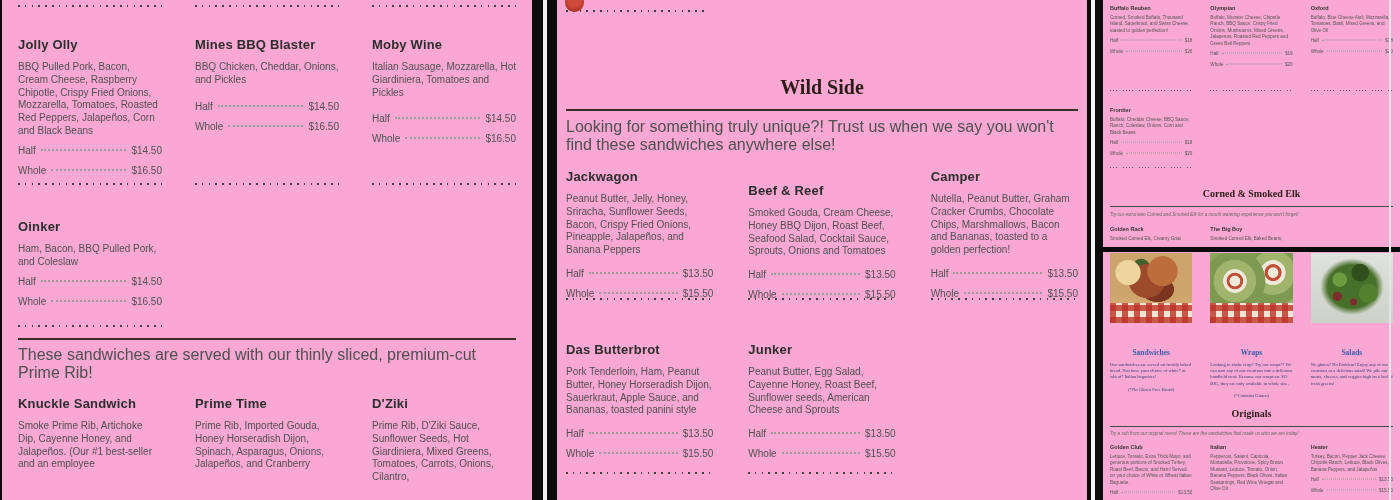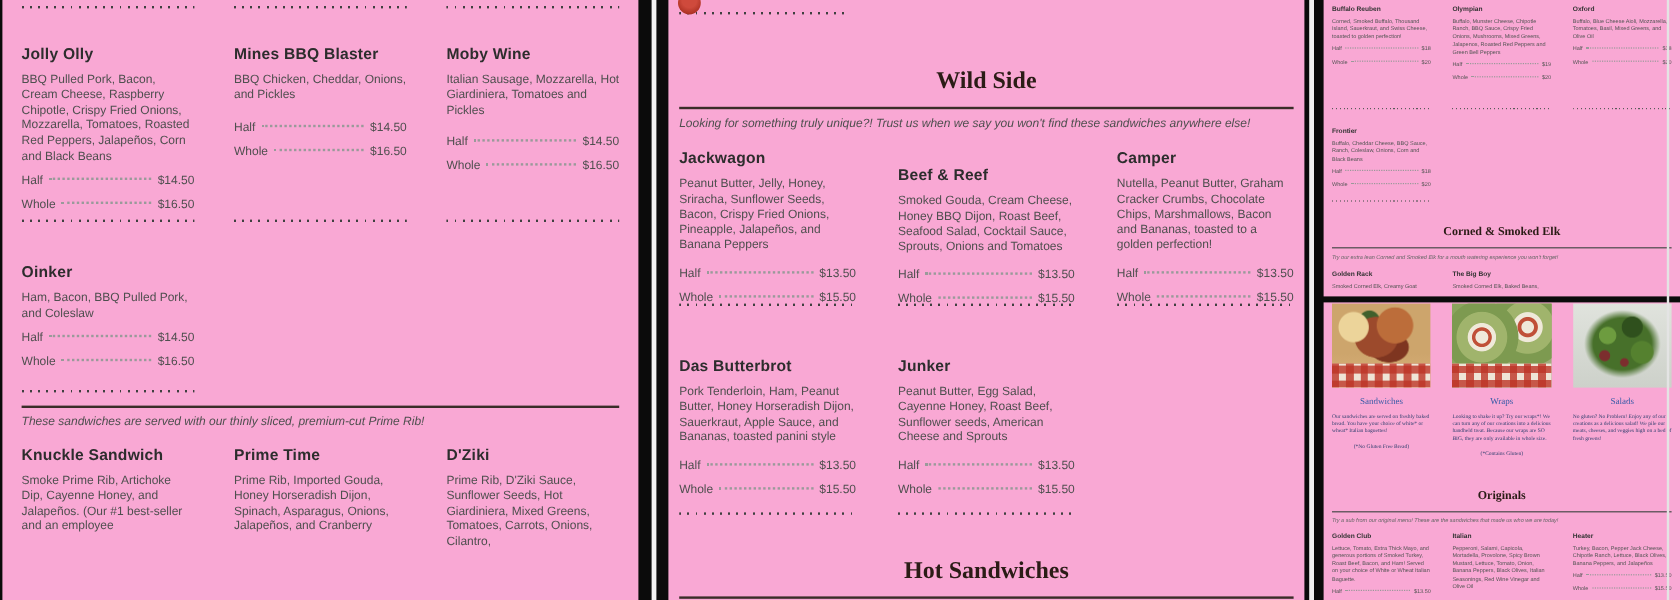--- a/index.html
+++ b/index.html
@@ -33,39 +33,39 @@
 
   
   .iname{font-size:13px;font-weight:bold;color:#2d2d2d;letter-spacing:.2px;}
   .idesc{font-size:10px;color:#4f4f4f;line-height:12.8px;margin-top:9px;}
   .pr{display:flex;align-items:baseline;font-size:10px;color:#4f4f4f;height:13px;margin-top:7px;}
   .pr .lead{flex:1;border-bottom:2px dotted #9a9a9a;margin:0 5px;transform:translateY(-3px);}
 
   
   .shead{font-family:"Liberation Serif", serif;font-weight:bold;font-size:20px;line-height:23px;color:#2b1c16;text-align:center;}
   .rule{height:2px;background:#3a2d28;}
-  .tagline{font-size:10px;font-style:italic;color:#4f4f4f;}
+  .tagline{font-size:16px;color:#4f4f4f;}
 
   
   .tname{font-size:5.5px;font-weight:bold;color:#333;}
   .tdesc{font-size:4.6px;color:#555;line-height:6.4px;margin-top:4px;}
   .tpr{display:flex;align-items:baseline;font-size:4.6px;color:#555;height:7px;margin-top:4px;}
   .tpr .lead{flex:1;border-bottom:1px dotted #999;margin:0 3px;transform:translateY(-1.5px);}
   .shead-t{font-family:"Liberation Serif", serif;font-weight:bold;font-size:10px;line-height:12px;color:#2b1c16;text-align:center;}
   .rule-t{height:1px;background:#4a4a4a;}
   .tagline-t{font-size:4.6px;font-style:italic;color:#666;}
 
   
   .logo{position:absolute;left:8px;top:-7px;width:19px;height:19px;border-radius:50%;z-index:3;
     background:radial-gradient(circle at 50% 38%, #cf4a3c 0 40%, #b23527 70%, #7e1d14 100%);}
 
   
   .card{flex:1;min-width:0;}
   .cimg{height:70px;margin-top:1px;position:relative;overflow:hidden;}
-  .ctitle{font-family:"Liberation Serif", serif;font-weight:normal;font-size:7.5px;color:#3a5ca8;text-align:center;margin-top:7px;}
+  .ctitle{font-family:"Liberation Serif", serif;font-weight:bold;font-size:7.5px;color:#3a5ca8;text-align:center;margin-top:25px;}
   .ctext{font-family:"Liberation Serif", serif;font-size:4.6px;line-height:6.2px;color:#2e3f6e;margin-top:5px;}
   .cfoot{font-family:"Liberation Serif", serif;font-size:4.6px;color:#2e3f6e;text-align:center;margin-top:6px;}
 
   .img-sandwich{
     background:
       radial-gradient(circle at 22% 28%, #ecd49a 0 15%, rgba(0,0,0,0) 16%),
       radial-gradient(ellipse at 64% 26%, #bc6d3a 0 20%, rgba(0,0,0,0) 21%),
       radial-gradient(ellipse at 45% 40%, #9c4a2c 0 28%, rgba(0,0,0,0) 29%),
       radial-gradient(ellipse at 58% 52%, #7e3520 0 24%, rgba(0,0,0,0) 25%),
       radial-gradient(ellipse at 38% 22%, #41602c 0 12%, rgba(0,0,0,0) 13%),
@@ -195,21 +195,21 @@
       <div class="idesc">Prime Rib, D'Ziki Sauce, Sunflower Seeds, Hot Giardiniera, Mixed Greens, Tomatoes, Carrots, Onions, Cilantro,</div>
     </div>
   </div>
 </div>
 
 <div id="pageB" class="page">
   <div class="logo"></div>
   <div class="dots" style="margin-top:10px;width:142px"></div>
 
   <div>
-    <div class="shead" style="margin-top:44px">Wild Side</div>
+    <div class="shead" style="margin-top:64px">Wild Side</div>
     <div class="rule" style="margin-top:10px"></div>
     <div class="tagline" style="margin-top:7px">Looking for something truly unique?! Trust us when we say you won't find these sandwiches anywhere else!</div>
   </div>
 
   <div class="cols hB1" style="margin-top:5px">
     <div class="col">
       <div class="iname" style="margin-top:10px">Jackwagon</div>
       <div class="idesc">Peanut Butter, Jelly, Honey, Sriracha, Sunflower Seeds, Bacon, Crispy Fried Onions, Pineapple, Jalapeños, and Banana Peppers</div>
       <div class="pr" style="margin-top:11px">
           <span>Half</span>

